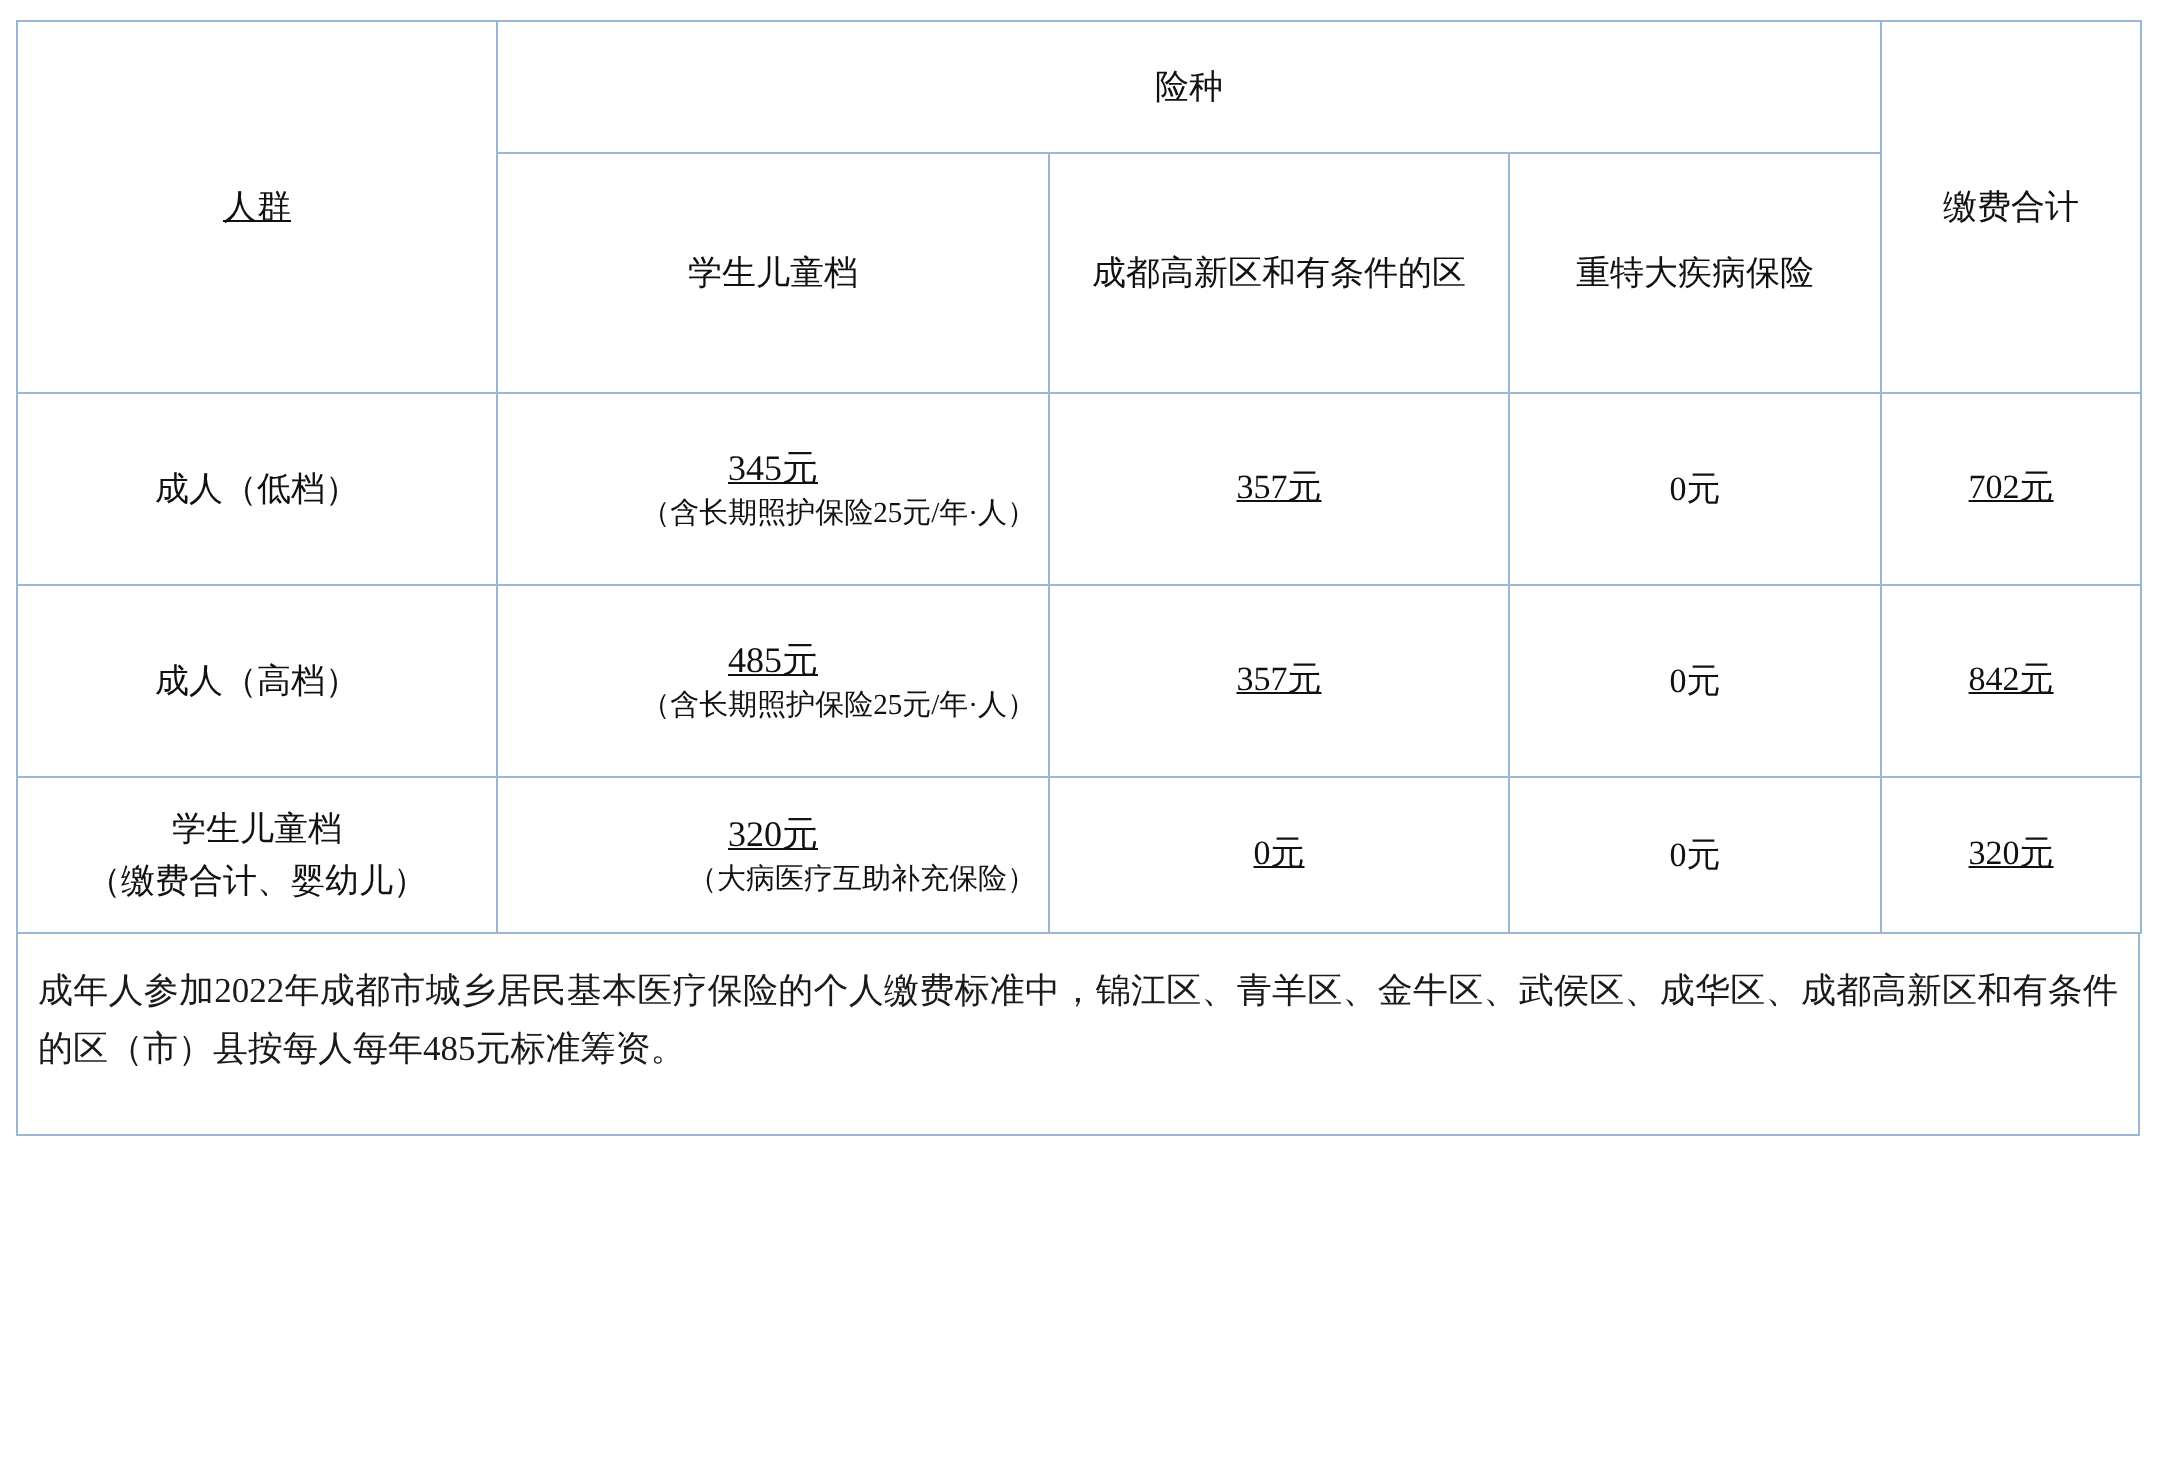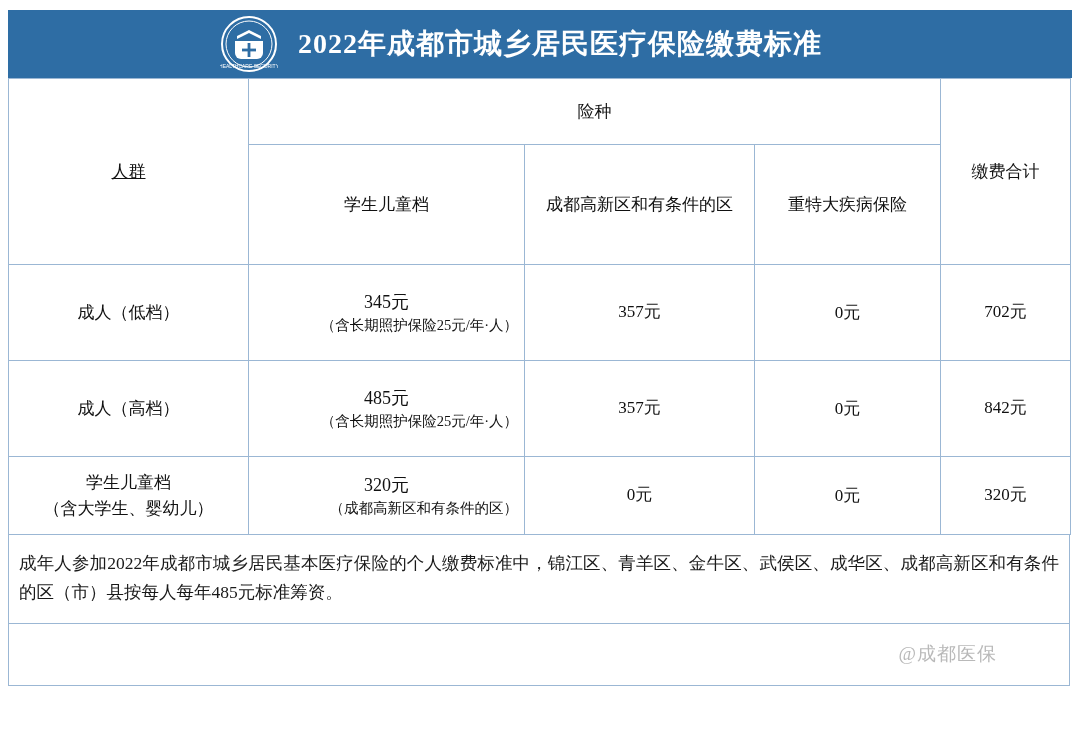--- a/index.html
+++ b/index.html
@@ -97,38 +97,39 @@
   .row-short { height: 78px; margin-left: 17px; }
 
   .cell-group-label {
     font-size: 18px;
     font-weight: bold;
     line-height: 1.5;
   }
   .amount-main {
     font-size: 18px;
     line-height: 1.45;
+    text-decoration: underline;
   }
   .amount-note {
     font-size: 14.5px;
     line-height: 1.45;
     text-align: right;
   }
   .zero-red {
     color: #e8000d;
     font-size: 18px;
   }
 
   
   .footnote {
     width: 1062px;
     box-sizing: border-box;
     border: 1px solid #9bb7d4;
     border-top: none;
-    padding: 14px 10px 16px 10px;
+    padding: 14px 10px 28px 10px;
     font-size: 17.5px;
     line-height: 1.65;
     text-align: justify;
   }
   .footnote p { margin: 0; }
 
   
   .mark-strip {
     width: 1062px;
     box-sizing: border-box;
@@ -145,34 +146,20 @@
     color: #b9b9b9;
     font-size: 19px;
     letter-spacing: 1px;
   }
 </style>
 </head>
 <body>
 
 <div class="page">
 
-  <div class="header">
-    <span class="header-emblem">
-      <svg width="58" height="58" viewBox="0 0 58 58" aria-hidden="true">
-        <circle cx="29" cy="29" r="27" fill="none" stroke="#ffffff" stroke-width="2"></circle>
-        <circle cx="29" cy="29" r="23" fill="none" stroke="#ffffff" stroke-width="1"></circle>
-        <path d="M29 15 L41 21 L41 24 L29 18 L17 24 L17 21 Z" fill="#ffffff"></path>
-        <path d="M15 26 h28 v12 a6 6 0 0 1 -6 6 h-16 a6 6 0 0 1 -6 -6 z" fill="#ffffff"></path>
-        <rect x="27.6" y="28" width="2.8" height="14" fill="#2e6da4"></rect>
-        <rect x="22" y="33.6" width="14" height="2.8" fill="#2e6da4"></rect>
-        <text x="29" y="53" font-size="5" fill="#ffffff" text-anchor="middle" font-family="Liberation Sans, sans-serif">HEALTHCARE SECURITY</text>
-      </svg>
-    </span>
-    <span class="header-title">2022年成都市城乡居民医疗保险缴费标准</span>
-  </div>
 
   <table class="rate-table">
     <colgroup>
       <col class="col-group">
       <col class="col-basic">
       <col class="col-major">
       <col class="col-critical">
       <col class="col-total">
     </colgroup>
     <tbody>
@@ -205,34 +192,31 @@
           <div class="amount-note">（含长期照护保险25元/年·人）</div>
         </td>
         <td class="amount-main">357元</td>
         <td class="zero-red">0元</td>
         <td class="amount-main">842元</td>
       </tr>
 
       <tr class="row-short">
         <td class="cell-group-label">
           <div>学生儿童档</div>
-          <div>（含大学生、婴幼儿）</div>
+          <div>（缴费合计、婴幼儿）</div>
         </td>
         <td>
           <div class="amount-main">320元</div>
-          <div class="amount-note">（成都高新区和有条件的区）</div>
+          <div class="amount-note">（大病医疗互助补充保险）</div>
         </td>
         <td class="amount-main">0元</td>
         <td class="zero-red">0元</td>
         <td class="amount-main">320元</td>
       </tr>
     </tbody>
   </table>
 
   <div class="footnote">
     <p>成年人参加2022年成都市城乡居民基本医疗保险的个人缴费标准中，锦江区、青羊区、金牛区、武侯区、成华区、成都高新区和有条件的区（市）县按每人每年485元标准筹资。</p>
   </div>
 
-  <div class="mark-strip">
-    <span class="watermark">@成都医保</span>
-  </div>
 
 </div>
 
 </body></html>

